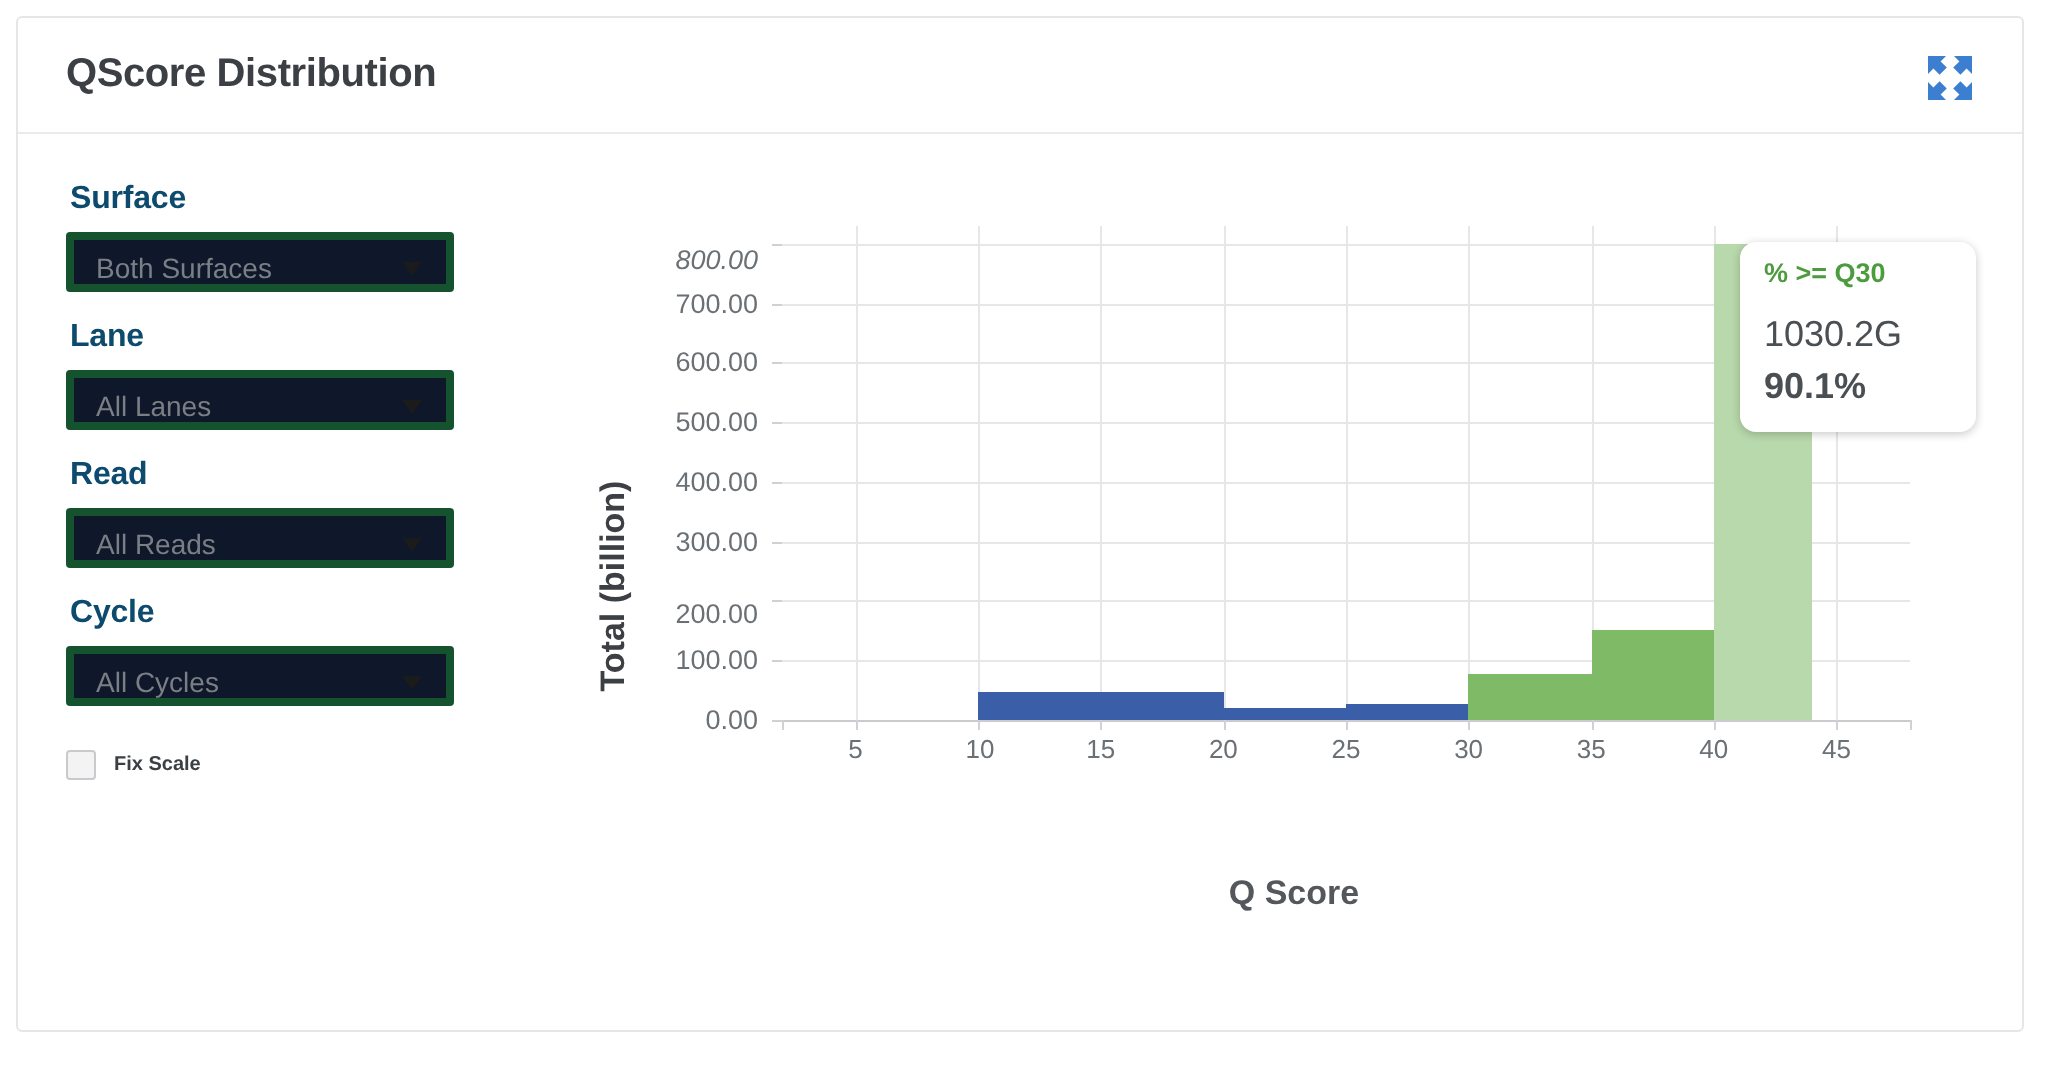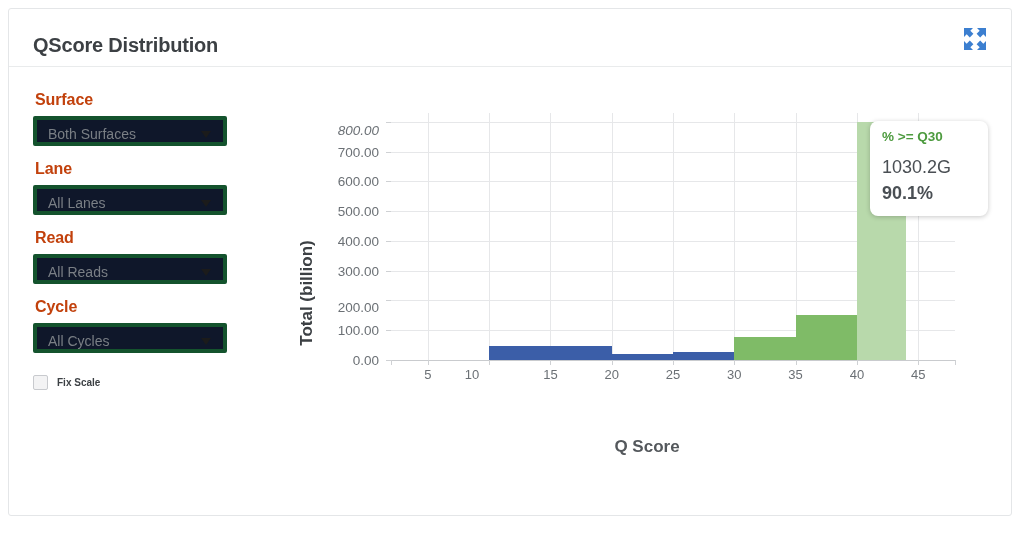--- a/index.html
+++ b/index.html
@@ -34,42 +34,41 @@
     box-sizing: border-box;
   }
   .card-title {
     position: absolute;
     left: 24px;
     top: 17px;
     font-size: 20px;
     font-weight: bold;
     color: #3c4044;
     letter-spacing: -0.2px;
-    margin-top: 8px;
   }
   .expand-btn {
     position: absolute;
     right: 22px;
     top: 16px;
     width: 28px;
     height: 28px;
     cursor: pointer;
   }
 
   
   .controls {
     position: absolute;
     left: 24px;
     top: 82px;
     width: 230px;
   }
   .ctrl-label {
     font-size: 16px;
     font-weight: bold;
-    color: #c2410c;
+    color: #0c4a6e;
     margin: 0 0 7px 2px;
     letter-spacing: -0.1px;
   }
   .ctrl-label.spaced { margin-top: 14px; }
   .select-box {
     position: relative;
     width: 194px;
     height: 30px;
     border: 4px solid #14532d;
     border-radius: 2px;
@@ -356,21 +355,21 @@
         <div class="bar" style="left: 343.304px; width: 61.3043px; height: 23.212px; background: rgb(127, 187, 103);"></div>
         <div class="bar" style="left: 404.609px; width: 61.3043px; height: 45.2337px; background: rgb(127, 187, 103);"></div>
         <div class="bar" style="left: 465.913px; width: 49.0435px; height: 238.072px; background: rgb(127, 187, 103);"></div>
         <div class="bar-highlight" style="left: 465.913px; width: 49.0435px; height: 238.072px;"></div>
       </div>
     <div class="xaxis" id="xaxis">
         <div class="xaxis-line" style="bottom: auto; top: 0px;"></div>
         <div class="xtick" style="left: 36.7826px;"></div>
         <div class="xlabel" style="left: 36.7826px;">5</div>
         <div class="xtick" style="left: 98.087px;"></div>
-        <div class="xlabel" style="left: 81px;">10</div>
+        <div class="xlabel" style="left: 99px;">10</div>
         <div class="xtick" style="left: 159.391px;"></div>
         <div class="xlabel" style="left: 159.391px;">15</div>
         <div class="xtick" style="left: 220.696px;"></div>
         <div class="xlabel" style="left: 220.696px;">20</div>
         <div class="xtick" style="left: 282px;"></div>
         <div class="xlabel" style="left: 282px;">25</div>
         <div class="xtick" style="left: 343.304px;"></div>
         <div class="xlabel" style="left: 343.304px;">30</div>
         <div class="xtick" style="left: 404.609px;"></div>
         <div class="xlabel" style="left: 404.609px;">35</div>

